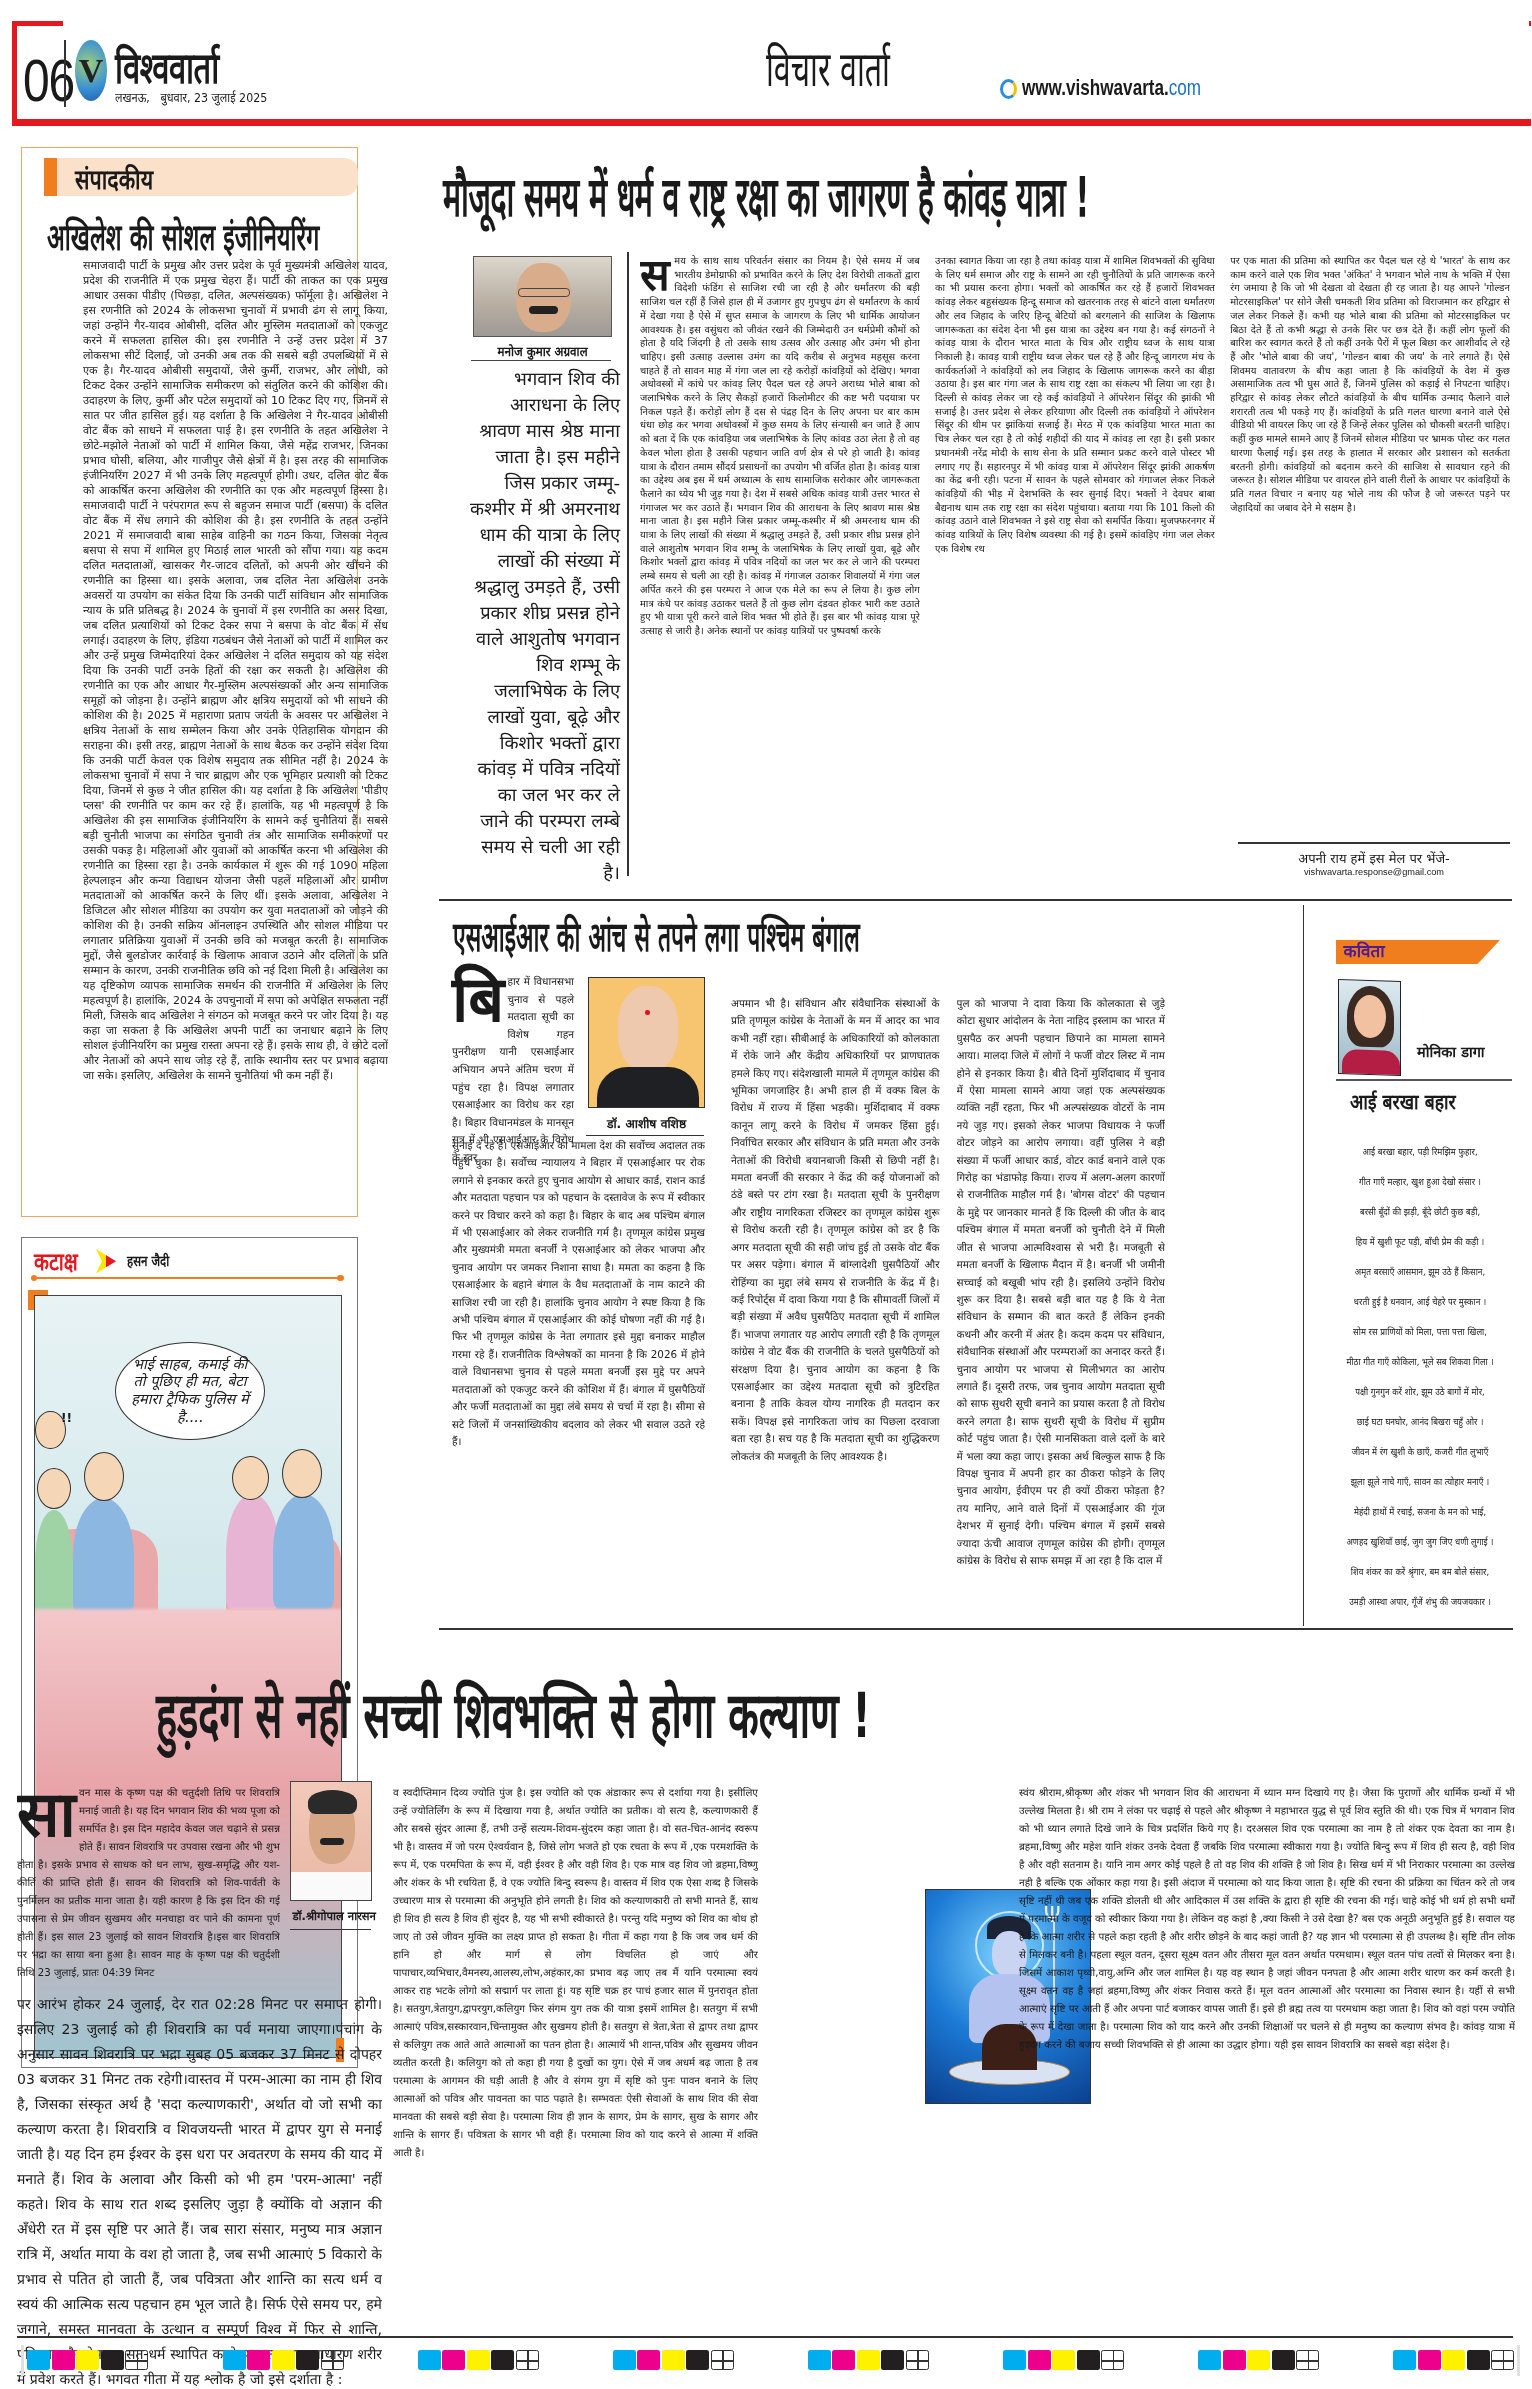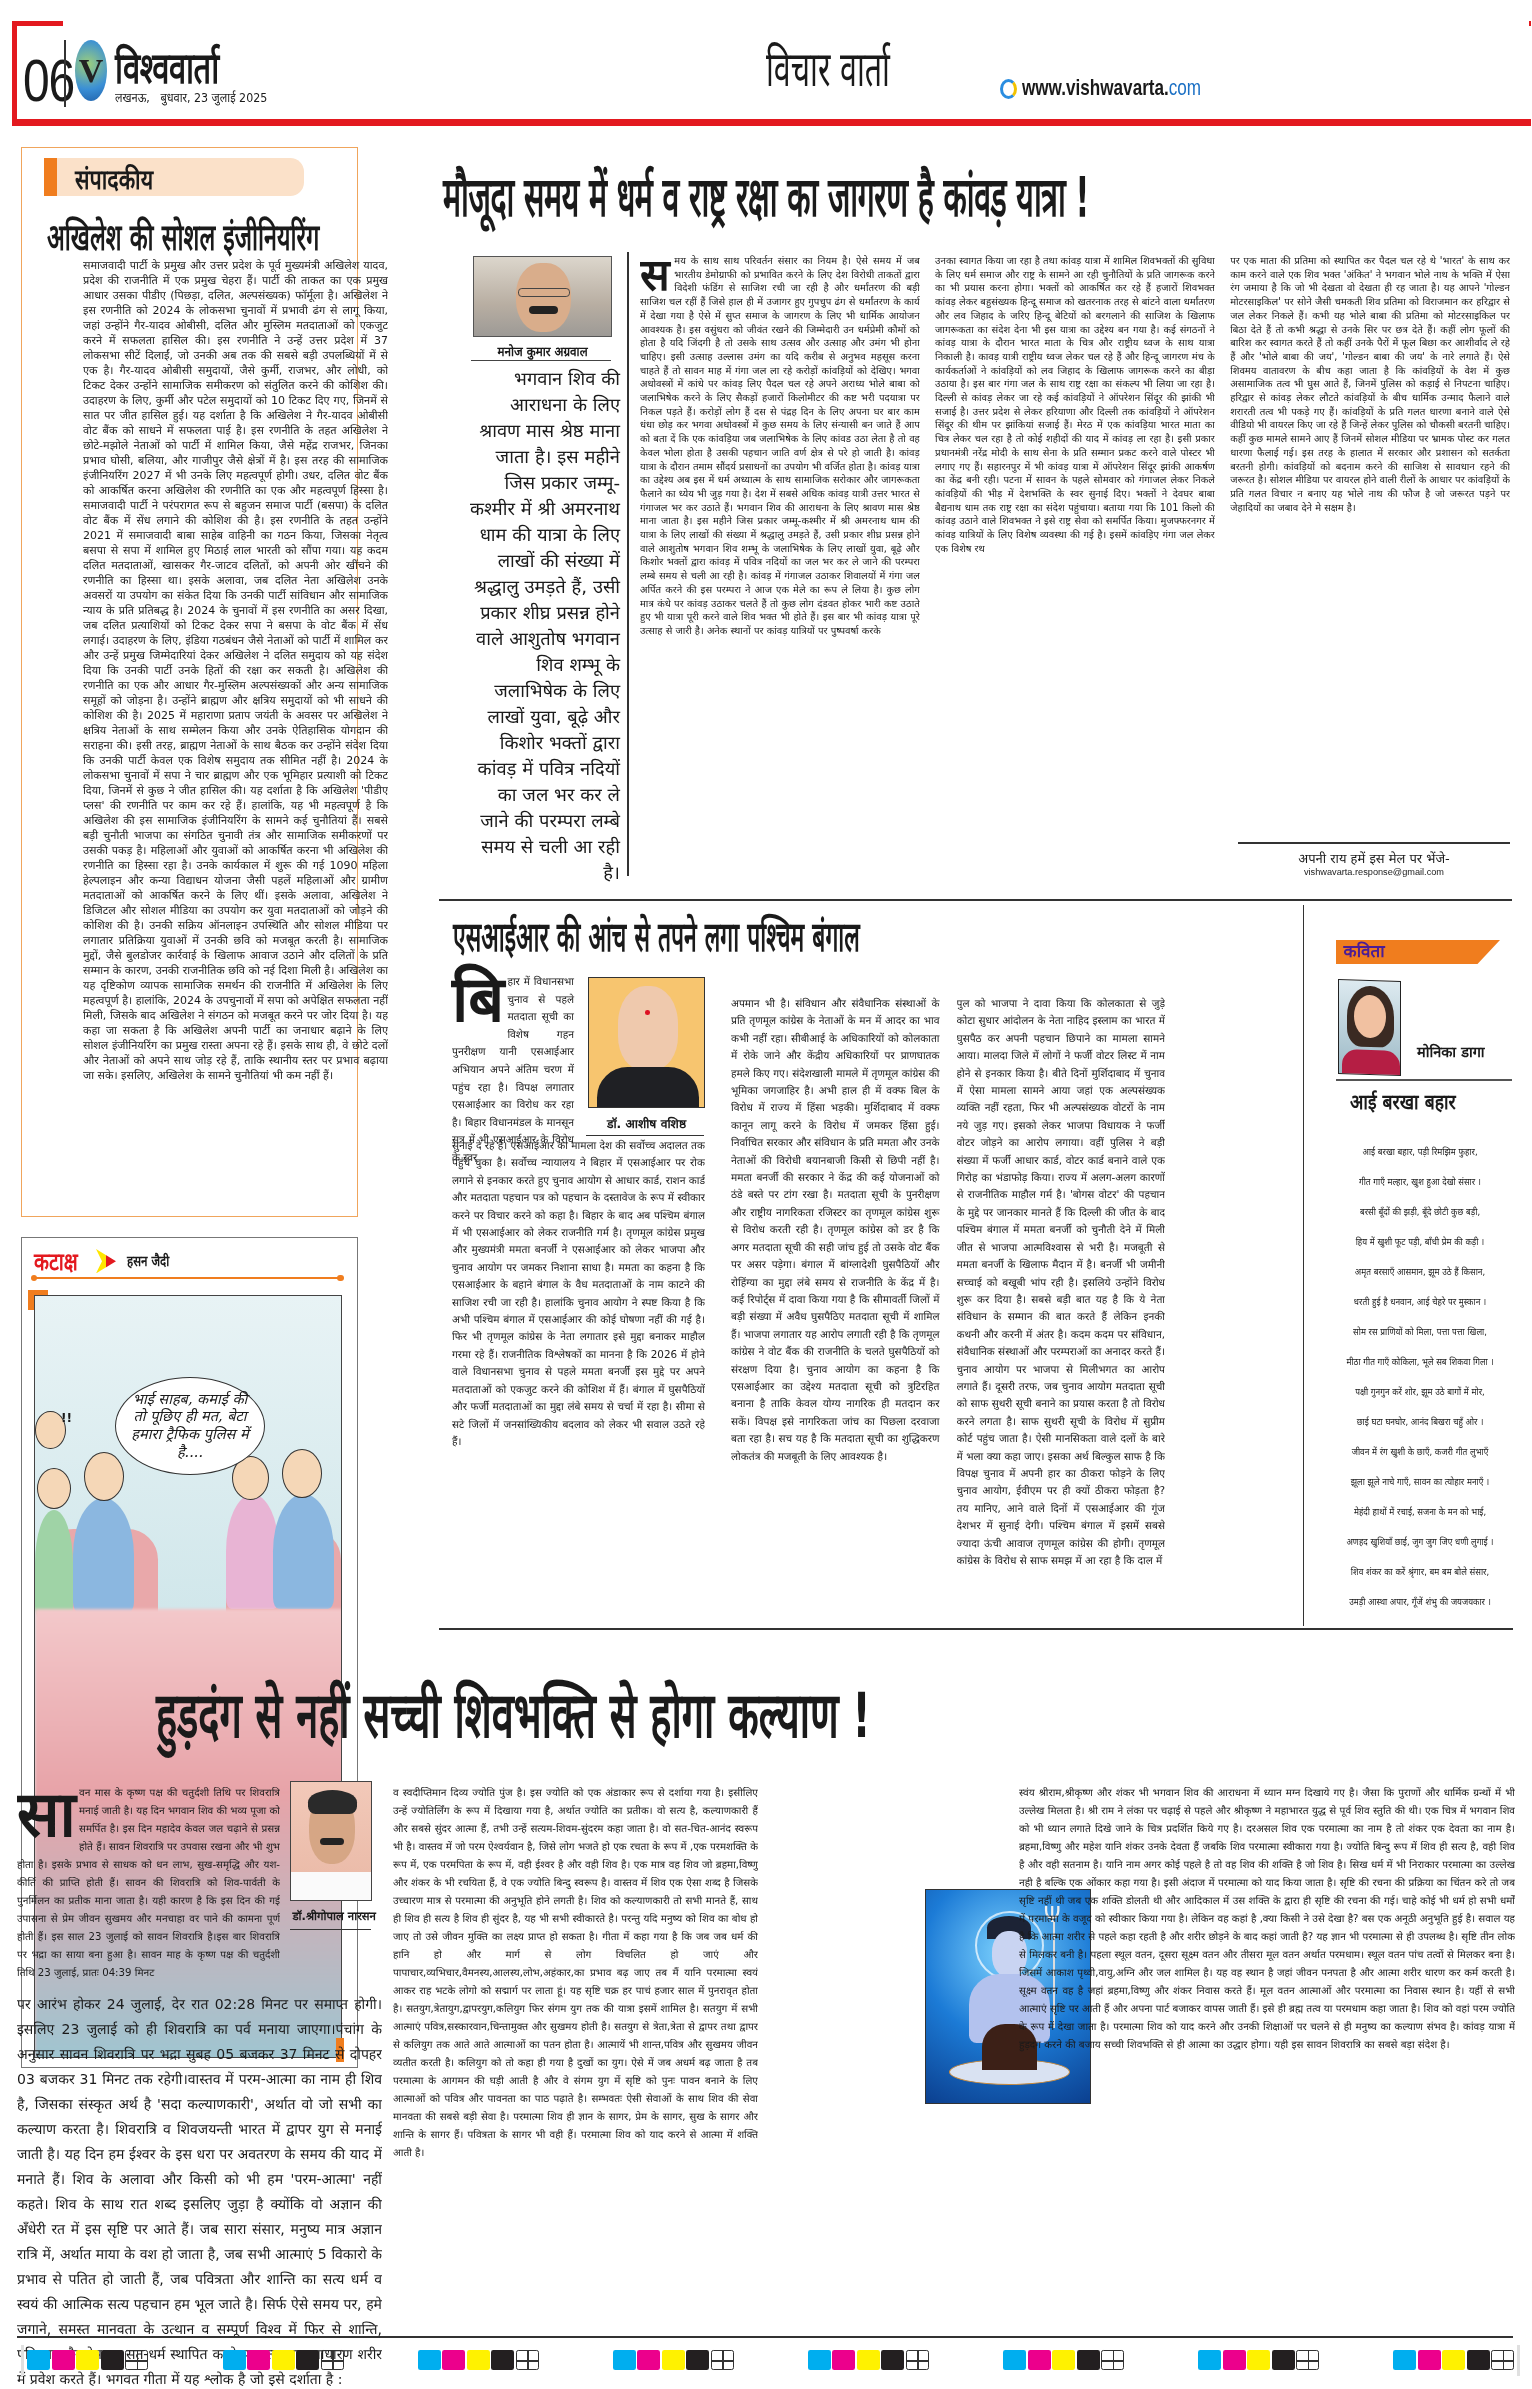--- a/index.html
+++ b/index.html
@@ -16,37 +16,37 @@
   .brand { left: 115px; top: 37px; font-size: 43px; font-weight: bold; transform: scaleX(0.72); transform-origin: left; letter-spacing: -0.8px; }
   .dateline { left: 115px; top: 88px; font-size: 13px; transform: scaleX(0.85); transform-origin: left; }
   .section-title { left: 766px; top: 34px; font-size: 49px; transform: scaleX(0.62); transform-origin: left; }
   .web { left: 1000px; top: 76px; display: flex; align-items: center; gap: 4.6px; }
   .web-icon { width: 17px; height: 20px; border-radius: 50%; border: 3.8px solid #2a8de0; border-right-color: #f2c200; font-size: 0; }
   .web-text { font-size: 21.4px; font-weight: bold; font-family: "Liberation Sans", sans-serif; transform: scaleX(0.8); transform-origin: left; }
   .web-text .tld { color: #1a6fc4; font-weight: normal; }
 
   
   .edit-box { left: 20.6px; top: 147px; width: 337px; height: 1070px; border: 1.5px solid #f0a55c; }
-  .edit-tag { left: 44px; top: 158px; width: 260px; height: 38px; background: #fbe1c9; border-radius: 0 13.7px 13.7px 0; border-left: 13.7px solid #f07d1e; }
+  .edit-tag { left: 44px; top: 158px; width: 314px; height: 38px; background: #fbe1c9; border-radius: 0 13.7px 13.7px 0; border-left: 13.7px solid #f07d1e; }
   .edit-tag span { position: absolute; left: 18.3px; top: 1.5px; font-size: 27.5px; font-weight: bold; transform: scaleX(0.78); transform-origin: left; white-space: nowrap; }
   .edit-head { left: 47px; top: 210px; font-size: 37px; font-weight: bold; white-space: nowrap; transform: scaleX(0.63); transform-origin: left; }
   .edit-body { left: 47px; top: 258px; width: 305px; height: 950px; font-size: 11px; line-height: 15px; text-align: justify; overflow: hidden; margin-left: 36px; }
 
   
   .cart-box { left: 20.6px; top: 1237px; width: 337px; height: 831px; border: 1.5px solid #777; }
   .cart-title { left: 34px; top: 1244px; font-size: 24.4px; font-weight: bold; color: #e3191f; transform: scaleX(0.8); transform-origin: left; }
   .cart-arrow { left: 96px; top: 1249px; width: 20px; height: 24.4px; background: linear-gradient(90deg, #ffe600 50%, #e3191f 50%); clip-path: polygon(0 0, 100% 50%, 0 100%, 30% 50%); }
   .cart-author { left: 127px; top: 1250px; font-size: 14.5px; font-weight: bold; transform: scaleX(0.8); transform-origin: left; }
   .cart-rule { left: 32px; top: 1277px; width: 310px; height: 1.5px; background: #f07d1e; }
   .cart-rule::before, .cart-rule::after { content: ""; position: absolute; top: -2.3px; width: 6.1px; height: 6.1px; border-radius: 50%; background: #f07d1e; }
   .cart-rule::before { left: -1.5px; } .cart-rule::after { right: -1.5px; }
   .cart-frame { left: 34px; top: 1295px; width: 308px; height: 763px; border: 1.5px solid #444; background: linear-gradient(180deg, #e8f3f5 0%, #cfe6ea 45%, #f6dcdc 80%, #e9b8bb 100%); overflow: hidden; }
   .cart-corner1 { left: 28px; top: 1290px; width: 20px; height: 20px; background: #f07d1e; }
   .cart-corner2 { left: 336px; top: 2038px; width: 7.6px; height: 24.4px; background: #f07d1e; }
-  .bubble { left: 115px; top: 1377px; width: 150px; height: 98px; background: #fff; border: 1.5px solid #333; border-radius: 50%; display: flex; align-items: center; justify-content: center; text-align: center; padding: 10.7px; font-size: 14.5px; line-height: 17.6px; font-family: "DejaVu Serif", serif; font-style: italic; }
+  .bubble { left: 115px; top: 1342px; width: 150px; height: 98px; background: #fff; border: 1.5px solid #333; border-radius: 50%; display: flex; align-items: center; justify-content: center; text-align: center; padding: 10.7px; font-size: 14.5px; line-height: 17.6px; font-family: "DejaVu Serif", serif; font-style: italic; }
   .sofa-l { left: 42px; top: 1527px; width: 115px; height: 92px; background: #e9a8aa; border-radius: 30.5px 30.5px 7.6px 7.6px; }
   .sofa-r { left: 225px; top: 1527px; width: 115px; height: 92px; background: #e9a8aa; border-radius: 30.5px 30.5px 7.6px 7.6px; }
   .fig { background: #8bb7e0; border-radius: 50% 50% 10% 10%; }
   .head { background: #f5d7b7; border-radius: 50%; border: 1.5px solid #333; }
 
   
   .lead-head { left: 443px; top: 157px; font-size: 55px; font-weight: bold; white-space: nowrap; transform: scaleX(0.55); transform-origin: left; letter-spacing: -0.8px; }
   .lead-photo { left: 473px; top: 256px; width: 139px; height: 81px; background: linear-gradient(180deg, #dcd6cc, #b8aea2 60%, #9d9a96); border: 1.5px solid #555; }
   .lead-photo .face { position: absolute; left: 42px; top: 6.1px; width: 55px; height: 69px; border-radius: 45%; background: #d9ad8b; }
   .lead-photo .glasses { position: absolute; left: 44px; top: 30.5px; width: 52px; height: 9.2px; border: 1.5px solid #444; border-radius: 3.8px; }

